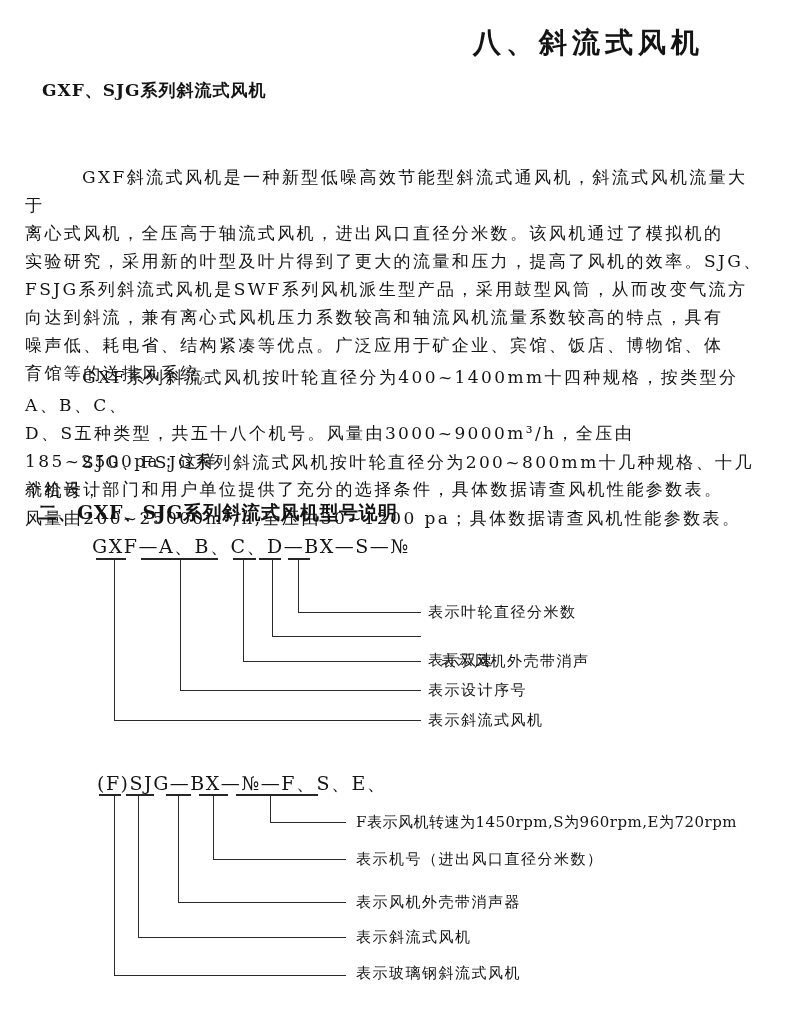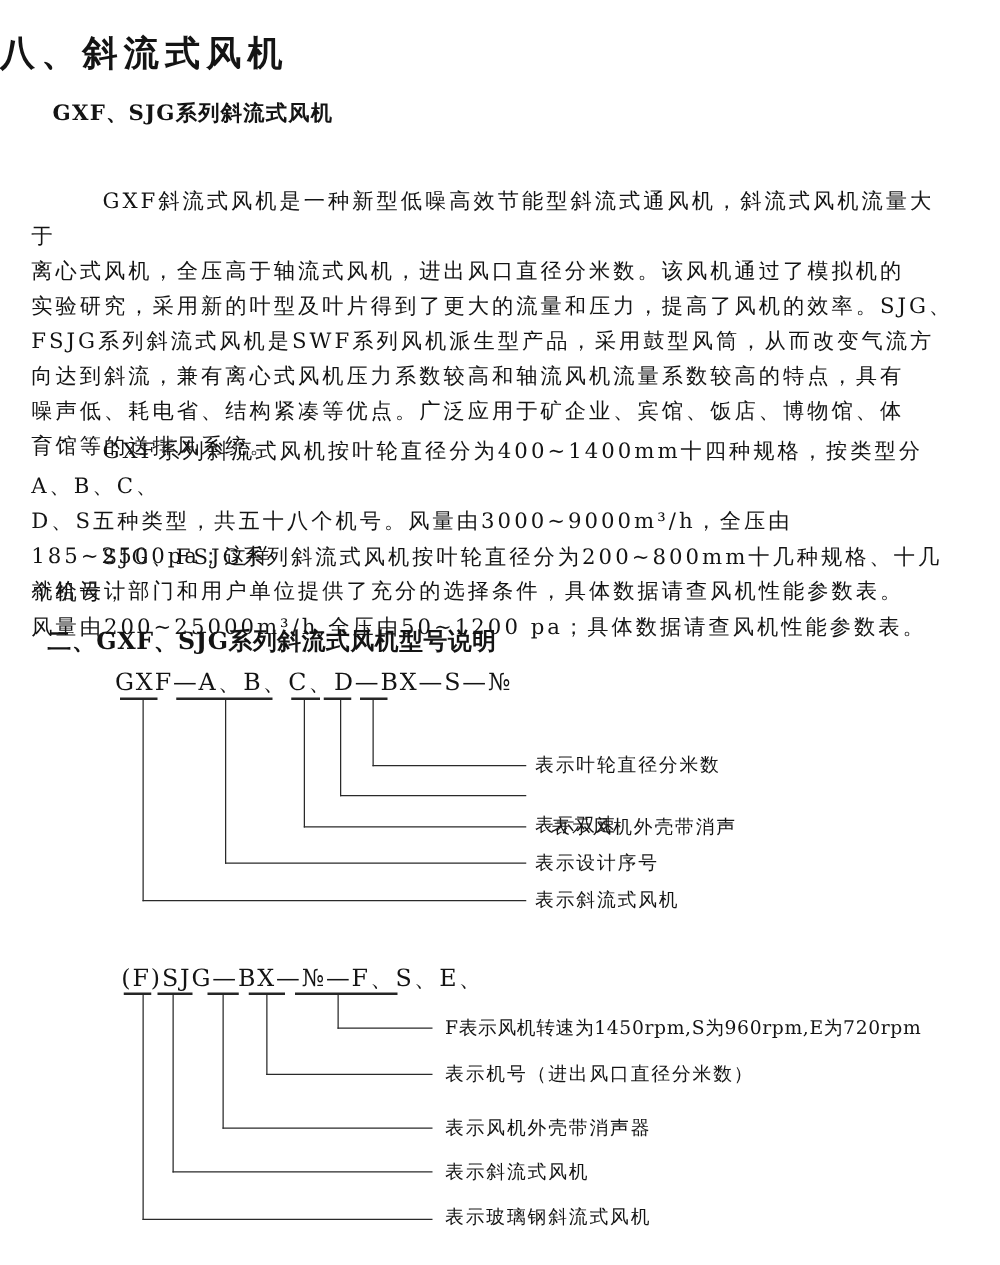--- a/index.html
+++ b/index.html
@@ -10,21 +10,21 @@
     background: #ffffff;
     font-family: "DejaVu Serif", "Liberation Serif", serif;
     color: #141414;
     overflow: hidden;
   }
   .doc-title {
     position: absolute;
     top: 24px; left: 0;
     width: 704px;
     margin: 0;
-    text-align: left;
+    text-align: right;
     font-size: 28px;
     font-weight: bold;
     letter-spacing: 5px;
   }
   .subtitle {
     position: absolute;
     top: 79px; left: 42px;
     font-size: 17px;
     font-weight: bold;
     letter-spacing: 1px;
@@ -38,20 +38,21 @@
   }
   .h1pos { top: 112px; }
   .h2pos { top: 500px; }
   .para {
     position: absolute;
     left: 25px;
     width: 740px;
     font-size: 17px;
     line-height: 28px;
     letter-spacing: 2.4px;
+    margin-top: 16px;
   }
   .para > div:first-child { text-indent: 57px; }
   .para1 { top: 147px; }
   .para2 { top: 347px; }
   .para3 { top: 432px; }
 
   .model-code {
     position: absolute;
     font-size: 19px;
     line-height: 18px;

